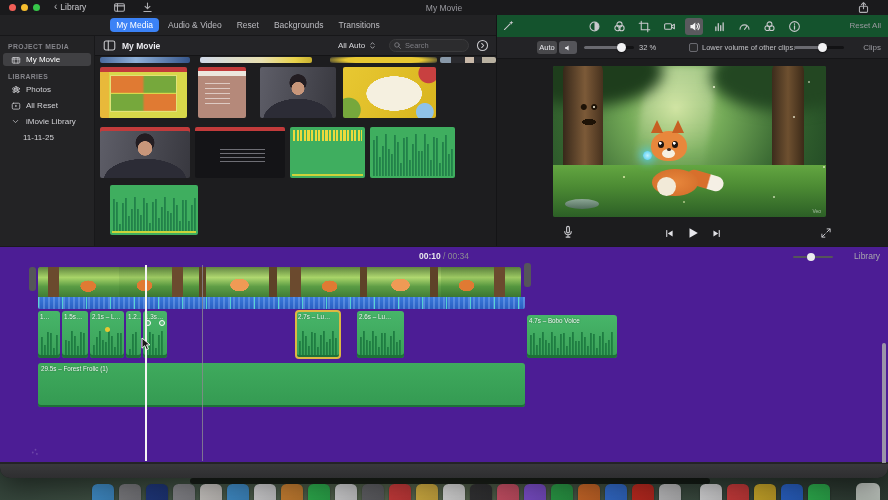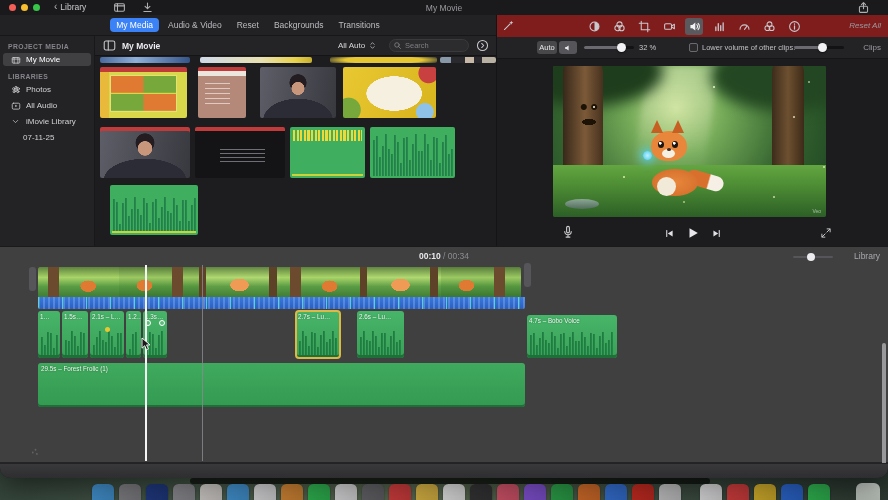--- a/index.html
+++ b/index.html
@@ -71,21 +71,21 @@
     linear-gradient(120deg,#e8c832,#d8b41e);}
   .k-audio-yellow{background:#3fae5f;}
   .k-audio-yellow::before{content:'';position:absolute;left:3px;right:3px;top:3px;height:11px;background:repeating-linear-gradient(90deg,#ecd93c 0 2.2px,transparent 2.2px 3.6px);}
   .k-audio-yellow::after{content:'';position:absolute;left:2px;right:2px;bottom:2px;height:2px;background:#cdd23a;}
   .k-audio-dark,.k-audio-bottom{background:#3fae5f;}
   .k-audio-bottom::after{content:'';position:absolute;left:2px;right:2px;bottom:2px;height:2px;background:#cdd23a;}
   .thumb svg{position:absolute;left:2px;bottom:2px;}
 
   
   .inspector { position:absolute; left:496px; top:15px; right:0; height:231px; background:#1c1c1e; border-left:1px solid #141416; }
-  .tools-row { position:absolute; left:0; top:0; right:0; height:22px; background:#7f1d1d;font-style:italic; }
+  .tools-row { position:absolute; left:0; top:0; right:0; height:22px; background:#14532d; }
   .wand { position:absolute; left:5px; top:4px; }
   .tools-group { position:absolute; left:88px; top:2px; display:flex; gap:7px; align-items:center; height:18px;}
   .tool { width:18px; height:17px; display:flex; align-items:center; justify-content:center; border-radius:3px; }
   .tool.sel { background:#5a5a5e; }
   .reset-all { position:absolute; right:7px; top:6px; font-size:8px; color:#9a9aa0; }
   .vol-row { position:absolute; left:0; top:22px; right:0; height:22px; background:#232326; border-bottom:1px solid #151517; }
   .pill { position:absolute; top:4px; height:13px; background:#48484b; border-radius:3px; color:#e8e8ec; font-size:7.5px; display:flex; align-items:center; justify-content:center; }
   .auto-btn { left:40px; width:20px; }
   .spk-btn { left:62px; width:18px; background:#55555a; }
   .slider { position:absolute; top:9px; height:3px; background:#121214; border-radius:2px; }
@@ -124,21 +124,21 @@
   .fox .nose{position:absolute;left:31px;top:19px;width:4px;height:3px;border-radius:50%;background:#3a2a22;}
   .butterfly{position:absolute;left:33%;top:56%;width:9px;height:9px;border-radius:50%;background:radial-gradient(#bff0ff,#3ec8ee);box-shadow:0 0 9px 3px rgba(80,210,240,.8);}
   .fireflies{position:absolute;left:40px;top:40px;width:2px;height:2px;border-radius:50%;background:#fffde8;
     box-shadow:120px -20px 0 rgba(255,255,230,.9),200px 10px 0 rgba(255,255,230,.8),230px 60px 0 rgba(255,255,230,.7),30px 70px 0 rgba(255,255,200,.8),90px 95px 0 rgba(255,255,200,.6),180px 90px 0 rgba(255,255,230,.7),215px -25px 0 rgba(255,255,230,.6);}
   .watermark{position:absolute;right:5px;bottom:3px;font-size:5px;color:rgba(255,255,255,.55);}
   .pv-mic{position:absolute;left:64px;bottom:7px;}
   .transport{position:absolute;left:50%;bottom:6px;transform:translateX(-50%);display:flex;gap:11px;align-items:center;}
   .pv-full{position:absolute;right:56px;bottom:7px;}
 
   
-  .timeline { position:absolute; left:0; top:246px; right:0; height:216px; background:#404040; border-top:1px solid #1a1a1c; }
+  .timeline { position:absolute; left:0; top:246px; right:0; height:216px; background:#4c1d95; border-top:1px solid #1a1a1c; }
   .tl-time { position:absolute; left:0; right:0; top:4px; text-align:center; font-size:8.5px; color:#8c8c92; }
   .tl-time b { color:#e8e8ec; font-weight:bold; }
   .tl-zoom { position:absolute; right:55px; top:9px; width:40px; height:2px; background:#55555a; border-radius:1px; }
   .tl-zoom .knob{position:absolute;left:14px;top:-3px;width:8px;height:8px;border-radius:50%;background:#ececf0;}
   .tl-settings { position:absolute; right:8px; top:4px; font-size:8.5px; color:#a8a8ae; }
   .trim { position:absolute; width:7px; height:24px; background:#55555a; border-radius:3px; }
   .filmstrip { position:absolute; left:38px; top:20px; width:483px; height:30px; display:flex; border-radius:3px 3px 0 0; overflow:hidden; }
   .frame { flex:1; }
   .fA{background:radial-gradient(ellipse 11px 8px at 62% 64%,#e07a33 0 70%,transparent 72%),linear-gradient(90deg,transparent 0 12%,#6b4a2e 12% 26%,transparent 26%),linear-gradient(180deg,rgba(20,50,20,.5),transparent 35%),linear-gradient(180deg,#a8d468 0 35%,#5a9c44 65%,#3f7c36);}
   .fB{background:radial-gradient(ellipse 11px 8px at 32% 62%,#e07a33 0 70%,transparent 72%),linear-gradient(90deg,transparent 0 66%,#6b4a2e 66% 80%,transparent 80%),linear-gradient(180deg,rgba(20,50,20,.5),transparent 35%),linear-gradient(180deg,#9cc862 0 35%,#55963f 65%,#3a7631);}
@@ -263,32 +263,32 @@
         </span>
       <span>Photos</span>
     </div>
     <div class="side-row">
       <span class="side-ic" id="ic-events">
           <svg width="10" height="10" viewBox="0 0 16 16" fill="none" stroke="#c9c9cd" stroke-width="1.3" stroke-linecap="round" stroke-linejoin="round">
             <rect x="2" y="3.5" width="12" height="9.5" rx="2"></rect>
             <path d="M6.8 6l3.4 1.8-3.4 1.8z" fill="#c9c9cd" stroke="none"></path>
           </svg>
         </span>
-      <span>All Audio</span>
+      <span>All Reset</span>
     </div>
     <div class="side-row">
       <span class="side-ic" id="ic-chev">
           <svg width="9" height="9" viewBox="0 0 16 16" fill="none" stroke="#c9c9cd" stroke-width="1.3" stroke-linecap="round" stroke-linejoin="round">
             <path d="M4 6l4 4 4-4"></path>
           </svg>
         </span>
       <span>iMovie Library</span>
     </div>
     <div class="side-row child">
-      <span>07-11-25</span>
+      <span>11-11-25</span>
     </div>
   </div>
 
   <div class="browser-hd">
     <span class="bh-toggle" id="ic-pane">
         <svg width="13" height="13" viewBox="0 0 16 16" fill="none" stroke="#c9c9cd" stroke-width="1.3" stroke-linecap="round" stroke-linejoin="round">
           <rect x="1.5" y="2.5" width="13" height="11" rx="2"></rect>
           <path d="M6.5 2.5v11"></path>
         </svg>
       </span>

